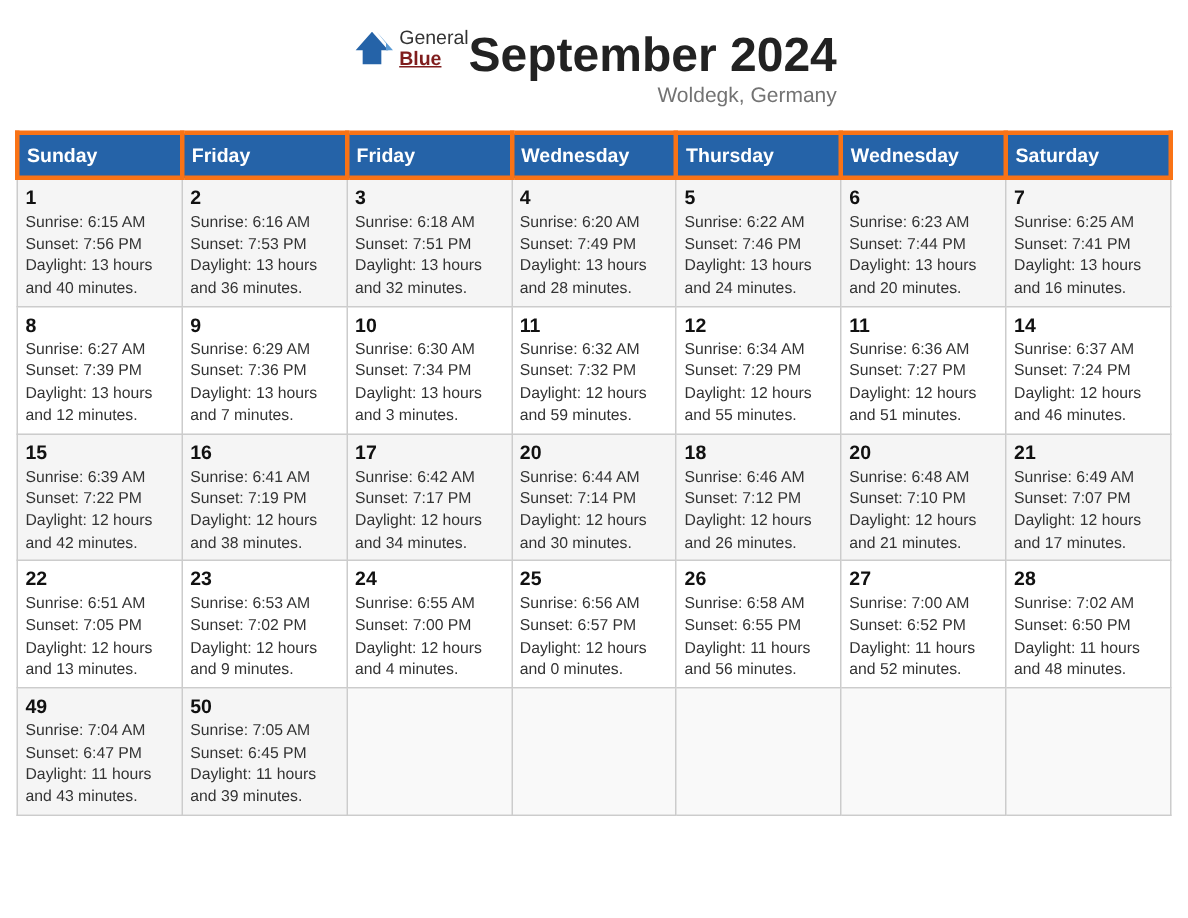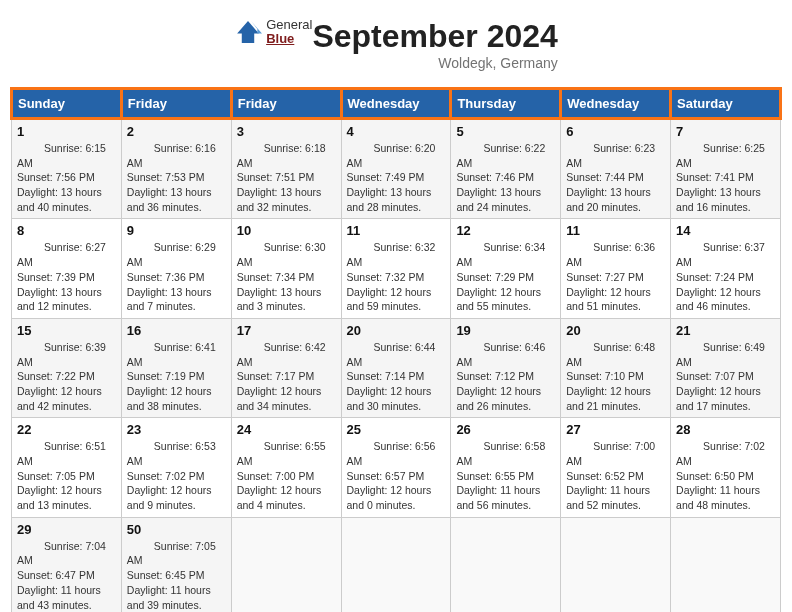--- a/index.html
+++ b/index.html
@@ -78,21 +78,20 @@
       font-size: 13px;
       font-weight: bold;
       color: #111;
       display: block;
       margin-bottom: 2px;
     }
     .day-info {
       color: #333;
       font-size: 10.5px;
       line-height: 1.4;
-      margin-left: 27px;
     }
     .empty-cell {
       background: #f9f9f9 !important;
     }
     
     .row-odd td { background: #f0f4fa; }
     .row-even td { background: #ffffff; }
   </style>
 </head>
 <body>
@@ -199,21 +198,21 @@
       </td>
         <td>
         <span class="day-number">17</span>
         <span class="day-info">Sunrise: 6:42 AM<br>Sunset: 7:17 PM<br>Daylight: 12 hours and 34 minutes.</span>
       </td>
         <td>
         <span class="day-number">20</span>
         <span class="day-info">Sunrise: 6:44 AM<br>Sunset: 7:14 PM<br>Daylight: 12 hours and 30 minutes.</span>
       </td>
         <td>
-        <span class="day-number">19</span>
+        <span class="day-number">18</span>
         <span class="day-info">Sunrise: 6:46 AM<br>Sunset: 7:12 PM<br>Daylight: 12 hours and 26 minutes.</span>
       </td>
         <td>
         <span class="day-number">20</span>
         <span class="day-info">Sunrise: 6:48 AM<br>Sunset: 7:10 PM<br>Daylight: 12 hours and 21 minutes.</span>
       </td>
         <td>
         <span class="day-number">21</span>
         <span class="day-info">Sunrise: 6:49 AM<br>Sunset: 7:07 PM<br>Daylight: 12 hours and 17 minutes.</span>
       </td>
@@ -243,21 +242,21 @@
         <span class="day-number">27</span>
         <span class="day-info">Sunrise: 7:00 AM<br>Sunset: 6:52 PM<br>Daylight: 11 hours and 52 minutes.</span>
       </td>
         <td>
         <span class="day-number">28</span>
         <span class="day-info">Sunrise: 7:02 AM<br>Sunset: 6:50 PM<br>Daylight: 11 hours and 48 minutes.</span>
       </td>
       </tr>
       <tr class="row-odd">
         <td>
-        <span class="day-number">29</span>
+        <span class="day-number">49</span>
         <span class="day-info">Sunrise: 7:04 AM<br>Sunset: 6:47 PM<br>Daylight: 11 hours and 43 minutes.</span>
       </td>
         <td>
         <span class="day-number">50</span>
         <span class="day-info">Sunrise: 7:05 AM<br>Sunset: 6:45 PM<br>Daylight: 11 hours and 39 minutes.</span>
       </td>
         <td class="empty-cell"></td>
         <td class="empty-cell"></td>
         <td class="empty-cell"></td>
         <td class="empty-cell"></td>

